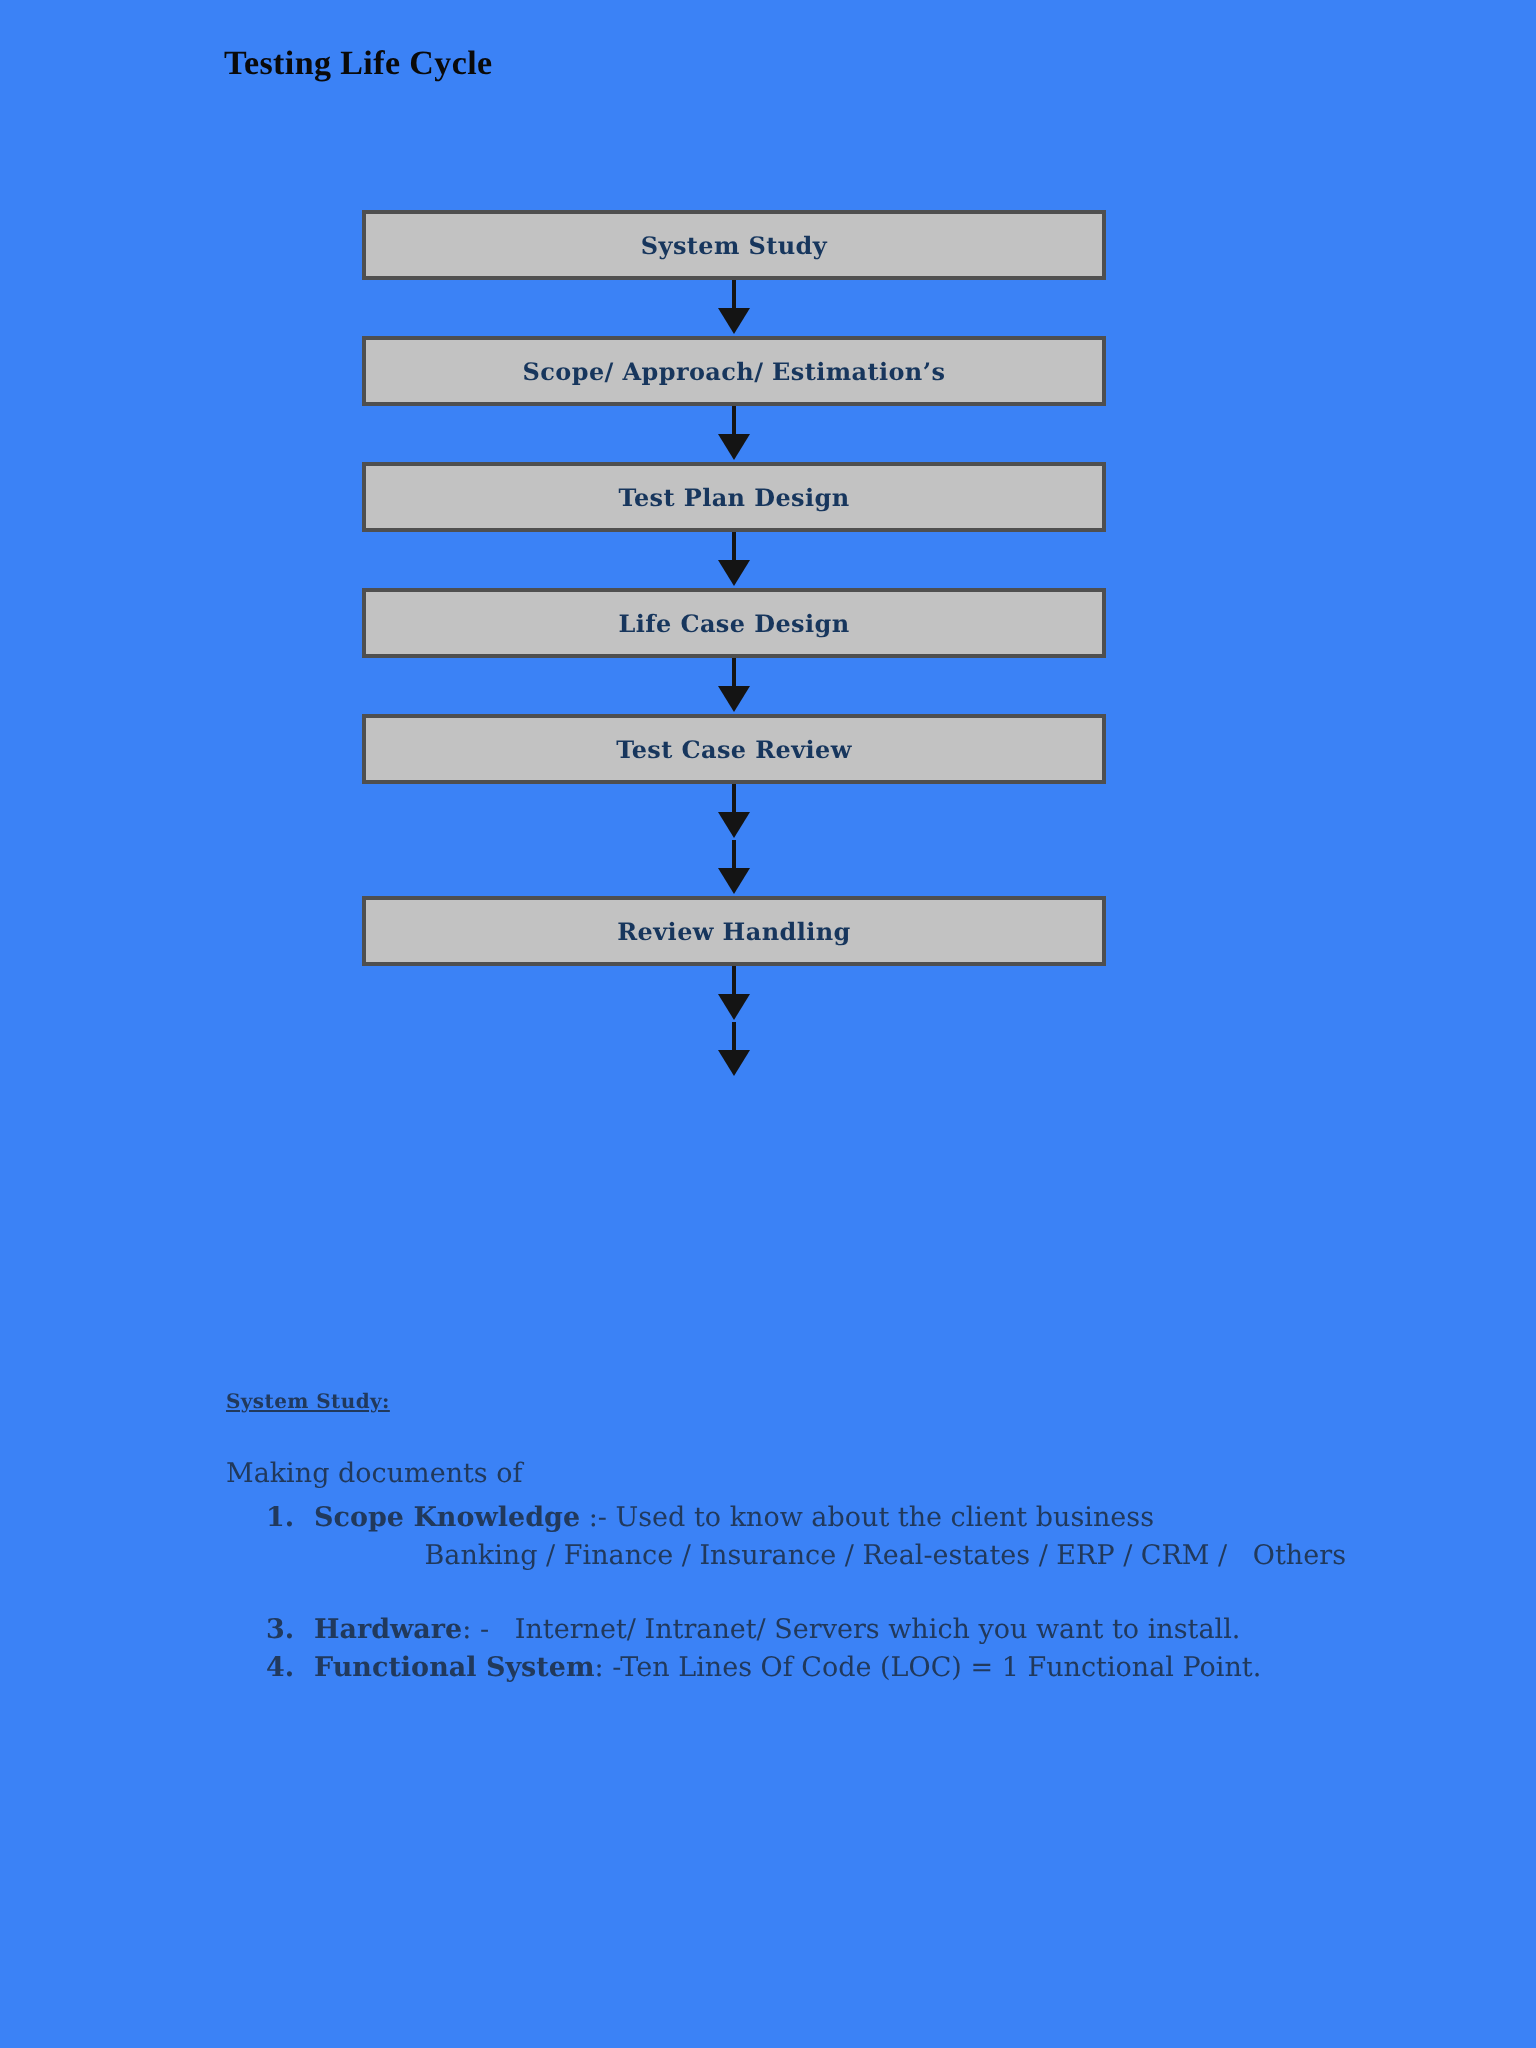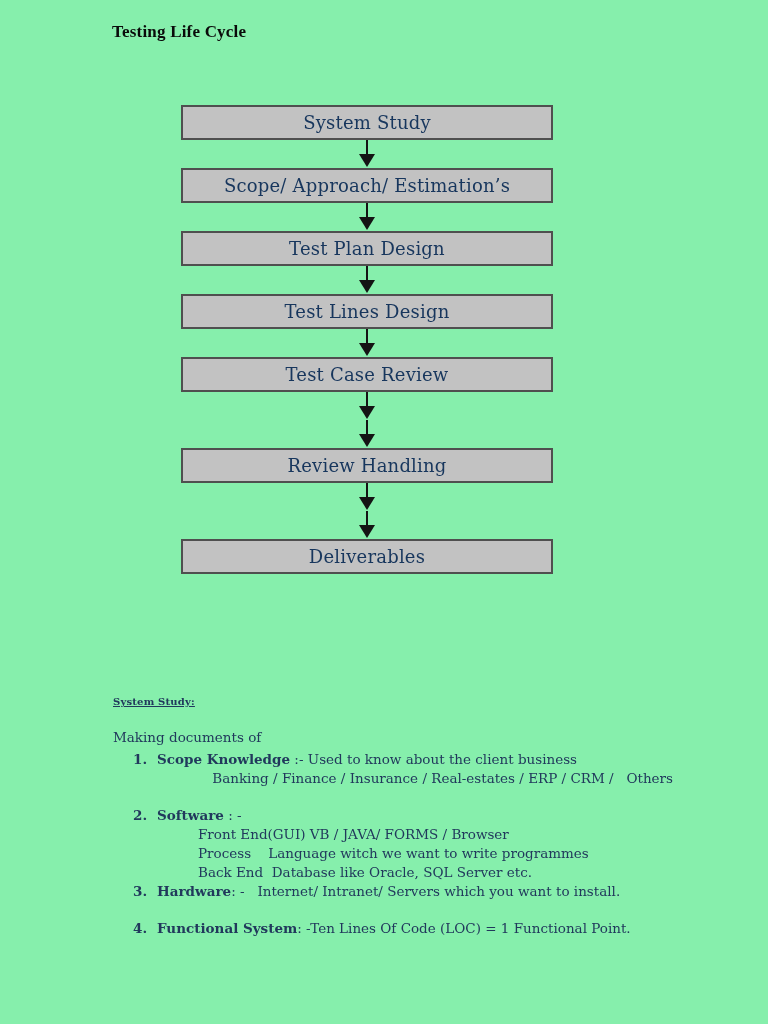--- a/index.html
+++ b/index.html
@@ -3,21 +3,21 @@
 <meta charset="utf-8">
 <style>
   html, body { margin: 0; padding: 0; }
   body {
     width: 768px; height: 1024px;
     background: #ffffff;
     font-family: "DejaVu Serif", serif;
     position: relative;
     overflow: hidden;
   }
-  .page { position: absolute; inset: 0; background: #86efac; }
+  .page { position: absolute; inset: 0; background: #3b82f6; }
 
   
   .title {
     position: absolute;
     left: 112px; top: 22px;
     margin: 0;
     font-family: "Liberation Serif", serif;
     font-size: 17px; font-weight: bold;
     color: #0a0a0a;
     letter-spacing: 0.2px;
@@ -31,21 +31,21 @@
     display: flex; flex-direction: column; align-items: center;
   }
   .flow-box {
     box-sizing: border-box;
     width: 372px; height: 35px;
     background: #c2c2c2;
     border: 2px solid #4f4f4f;
     display: flex; align-items: center; justify-content: center;
   }
   .flow-label {
-    font-size: 18px; font-weight: normal;
+    font-size: 12px; font-weight: bold;
     color: #17365d;
     letter-spacing: 0.2px;
     white-space: pre;
   }
   .arrow {
     height: 28px;
     display: flex; flex-direction: column; align-items: center;
     justify-content: flex-start;
   }
   .arrow .stem { width: 2px; height: 14px; background: #141414; }
@@ -108,21 +108,21 @@
         <div class="head"></div>
       </div>
       <div class="flow-box">
         <span class="flow-label">Test Plan Design</span>
       </div>
       <div class="arrow">
         <div class="stem"></div>
         <div class="head"></div>
       </div>
       <div class="flow-box">
-        <span class="flow-label">Test Lines Design</span>
+        <span class="flow-label">Life Case Design</span>
       </div>
       <div class="arrow">
         <div class="stem"></div>
         <div class="head"></div>
       </div>
       <div class="flow-box">
         <span class="flow-label">Test Case Review</span>
       </div>
       <div class="arrow">
         <div class="stem"></div>
@@ -136,38 +136,29 @@
         <span class="flow-label">Review Handling</span>
       </div>
       <div class="arrow">
         <div class="stem"></div>
         <div class="head"></div>
       </div>
       <div class="arrow">
         <div class="stem"></div>
         <div class="head"></div>
       </div>
-      <div class="flow-box">
-        <span class="flow-label">Deliverables</span>
-      </div>
     </div>
 
   <div class="section">
     <div class="heading">System Study:</div>
     <div class="intro">Making documents of</div>
     <div class="num-list" id="num-list">
         <div class="item">
           <div class="line1"><span class="num">1.</span><span class="term">Scope Knowledge</span><span class="rest"> :- Used to know about the client business</span></div>
           <div class="cont">Banking / Finance / Insurance / Real-estates / ERP / CRM /   Others</div>
-        </div>
-        <div class="item">
-          <div class="line1"><span class="num">2.</span><span class="term">Software</span><span class="rest"> : -</span></div>
-          <div class="cont">Front End(GUI) VB / JAVA/ FORMS / Browser</div>
-          <div class="cont">Process    Language witch we want to write programmes</div>
-          <div class="cont">Back End  Database like Oracle, SQL Server etc.</div>
         </div>
         <div class="item">
           <div class="line1"><span class="num">3.</span><span class="term">Hardware</span><span class="rest">: -   Internet/ Intranet/ Servers which you want to install.</span></div>
         </div>
         <div class="item">
           <div class="line1"><span class="num">4.</span><span class="term">Functional System</span><span class="rest">: -Ten Lines Of Code (LOC) = 1 Functional Point.</span></div>
         </div>
       </div>
   </div>
 

